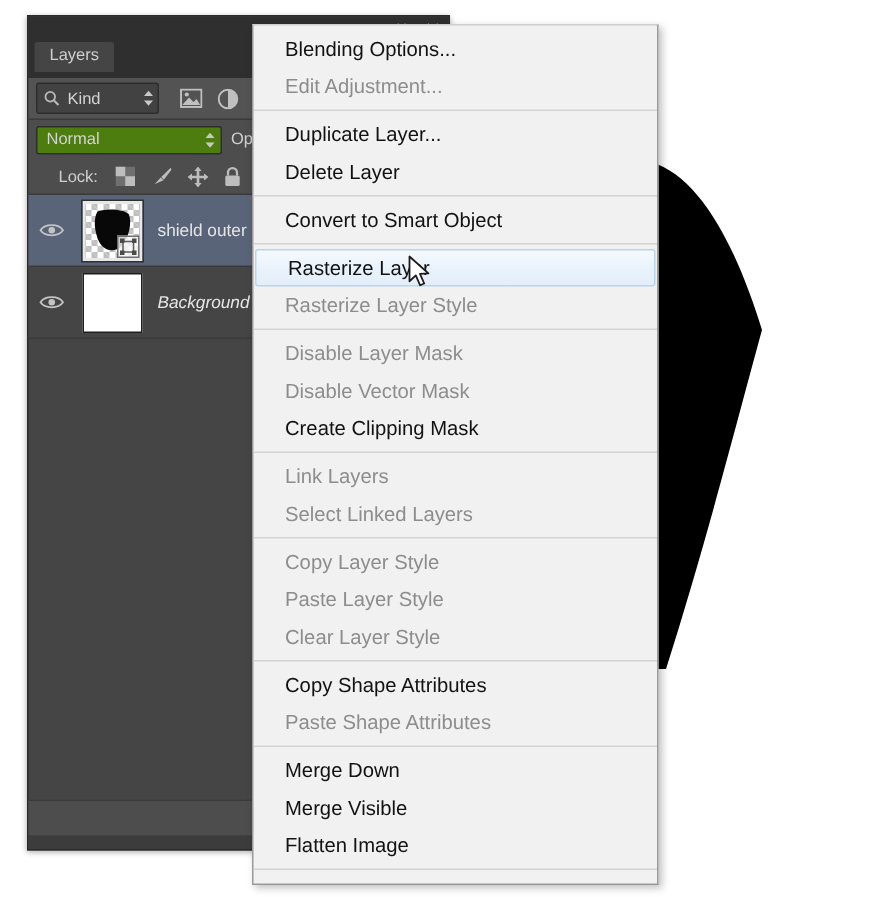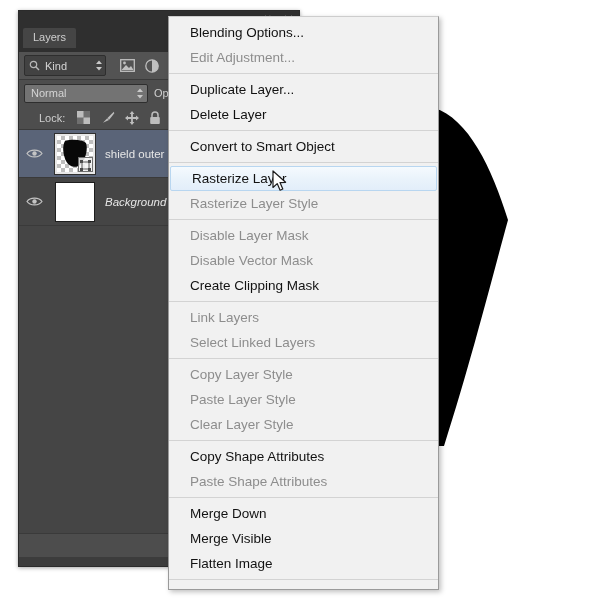--- a/index.html
+++ b/index.html
@@ -123,21 +123,21 @@
     background: #4d4d4d;
     display: flex;
     align-items: center;
     padding: 0 5px;
     gap: 6px;
     box-sizing: border-box;
   }
   .blend-select {
     display: flex;
     align-items: center;
-    background: #737373;
+    background: #4d7c0f;
     border: 1px solid #2e2e2e;
     border-radius: 2px;
     height: 19px;
     width: 124px;
     padding: 0 3px 0 6px;
     box-sizing: border-box;
     cursor: pointer;
   }
   .blend-select .lbl { color: #d4d4d4; font-size: 11px; }
   .opacity-label { color: #cfcfcf; font-size: 11px; white-space: nowrap; overflow: hidden; }

